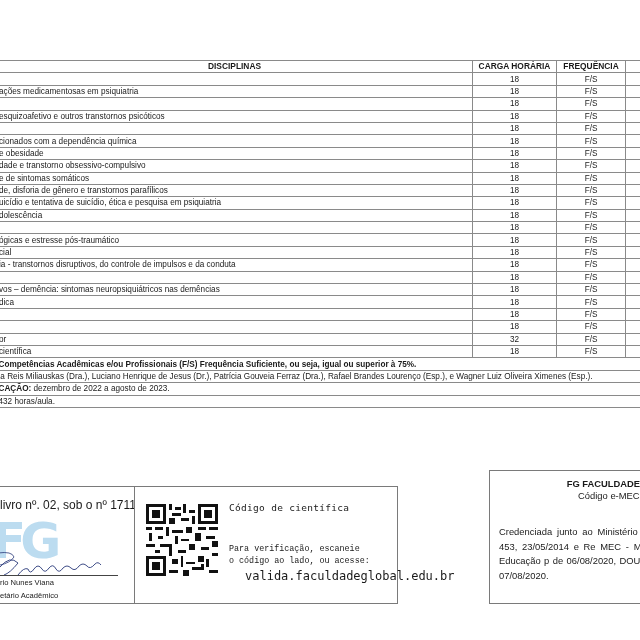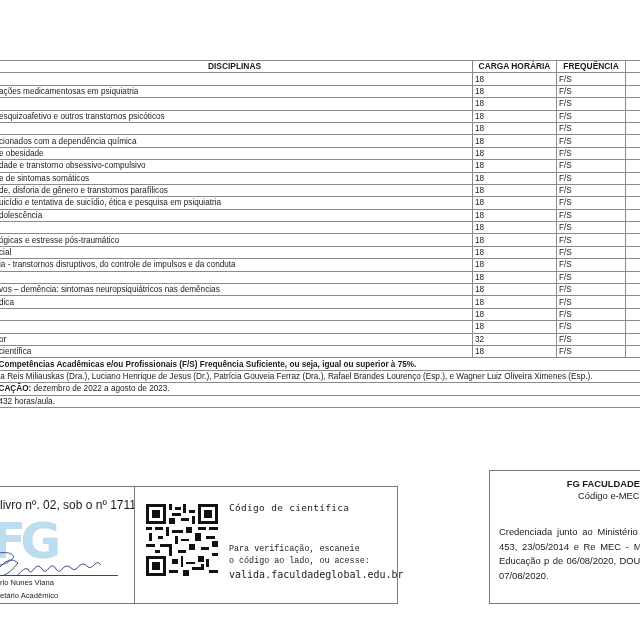--- a/index.html
+++ b/index.html
@@ -9,21 +9,21 @@
   }
   .grades {
     position: absolute; left: -4px; top: 60px; width: 660px;
     border-collapse: collapse; table-layout: fixed; font-size: 8.2px;
   }
   .grades td, .grades th {
     border: 1px solid #8a8a8a; height: 11.4px; padding: 0 2px; line-height: 11px;
     white-space: nowrap; overflow: hidden;
   }
   .grades th { font-weight: bold; font-size: 8.4px; text-align: center; }
-  .grades td.c { }
+  .grades td.c { text-align: center; }
   .grades col.d { width: 476px; }
   .grades col.ch { width: 84px; }
   .grades col.fr { width: 69px; }
   .grades col.ex { width: 31px; }
   .grades tr.full td { border-left: none; border-right: none; }
   .grades tr.full td { border-top: 1px solid #8a8a8a; border-bottom: 1px solid #8a8a8a; }
   .b { font-weight: bold; }
   .box {
     position: absolute; border: 1px solid #7a7a7a; background: #fff;
   }
@@ -36,21 +36,21 @@
   }
   .sig-line { position: absolute; left: 0px; top: 88px; width: 120px; border-top: 1px solid #444; }
   .sig-scribble { position: absolute; left: 0; top: 60px; }
   .sig-name { position: absolute; left: 2px; top: 91px; font-size: 7.6px; white-space: nowrap; }
   .sig-role { position: absolute; left: 2px; top: 104px; font-size: 7.6px; white-space: nowrap; text-align: right; }
   .verify { left: 134px; top: 486px; width: 262px; height: 116px; }
   .qr { position: absolute; left: 11px; top: 17px; width: 72px; height: 72px; }
   .v-title { position: absolute; left: 94px; top: 15px; font-family: "DejaVu Sans Mono", monospace; font-size: 9.5px; letter-spacing: 0.3px; }
   .v-code { position: absolute; left: 94px; top: 27px; font-family: "DejaVu Sans Mono", monospace; font-size: 20px; letter-spacing: 0.5px; }
   .v-desc { position: absolute; left: 94px; top: 56px; font-family: Liberation Mono, monospace; font-size: 8.4px; line-height: 12px; white-space: pre; }
-  .v-url { position: absolute; left: 94px; top: 82px; font-family: "DejaVu Sans Mono", monospace; font-size: 10px; }
+  .v-url { position: absolute; left: 110px; top: 82px; font-family: "DejaVu Sans Mono", monospace; font-size: 12px; }
   .inst { left: 489px; top: 470px; width: 170px; height: 132px; border-right: none; }
   .inst .name { position: absolute; right: 10px; top: 7px; width: 200px; text-align: right; font-weight: bold; font-size: 9.4px; white-space: nowrap; }
   .inst .emec { position: absolute; right: 10px; top: 19px; text-align: right; font-size: 9.4px; white-space: nowrap; }
   .inst .cred { position: absolute; left: 9px; top: 54px; width: 190px; font-size: 9.4px; line-height: 14.5px; text-align: justify; }
 </style>
 </head>
 <body>
 
 <table class="grades">
   <colgroup>

